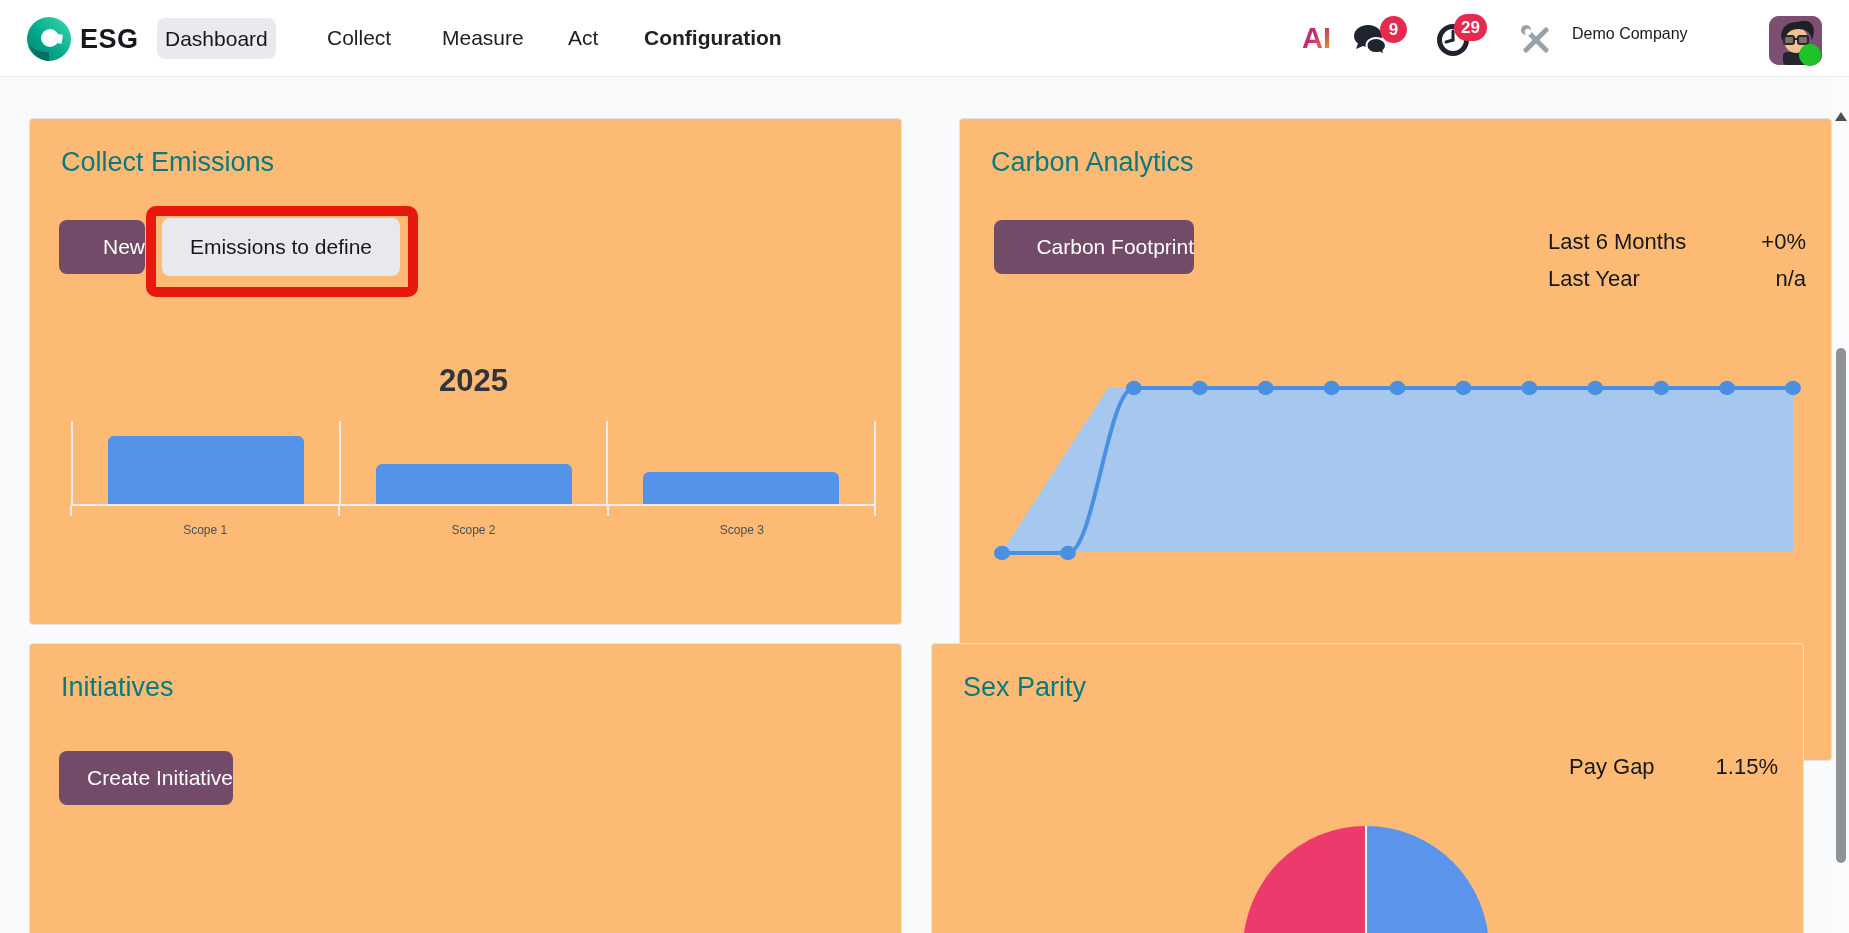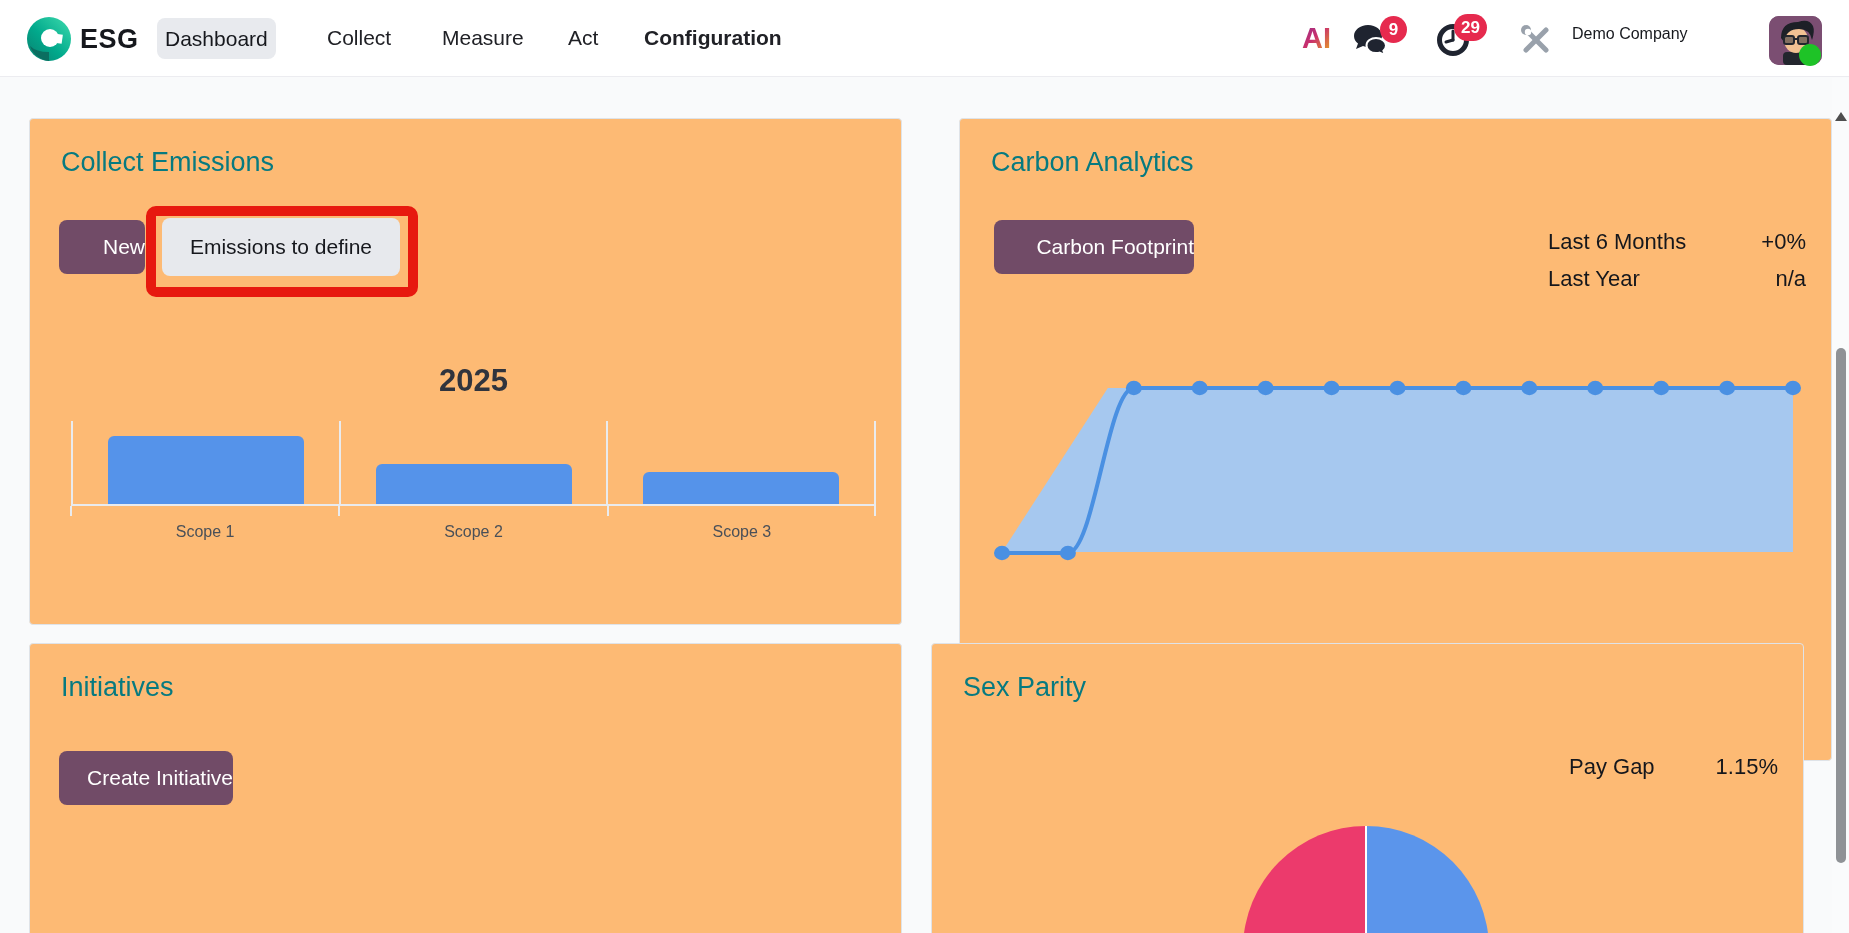--- a/index.html
+++ b/index.html
@@ -56,21 +56,21 @@
   
   .bar-chart-title { position:absolute; left:41px; top:244px; width:805px; text-align:center;
                      font-size:31px; font-weight:700; color:#30343d; }
   .bar-plot { position:absolute; left:41px; top:302px; width:805px; height:85px;
               display:flex; border-left:2px solid #e9ebee; border-bottom:2px solid #e9ebee; }
   .bar-col  { flex:1; position:relative; border-right:2px solid #e9ebee; }
   .bar      { position:absolute; bottom:0; left:50%; transform:translateX(-50%);
               width:196px; background:#5593ea; border-radius:6px 6px 0 0; }
   .axis-tick { position:absolute; top:387px; width:2px; height:10px; background:#e9ebee; }
   .bar-labels { position:absolute; left:41px; top:404px; width:805px; display:flex; }
-  .bar-labels span { flex:1; text-align:center; font-size:16px; color:#4a5058; }
+  .bar-labels span { flex:1; text-align:center; font-size:12px; color:#4a5058; }
 
   
   .kpi-block { position:absolute; left:588px; top:104px; width:258px; }
   .kpi-row   { display:flex; justify-content:space-between; align-items:center; height:37px;
                font-size:22px; color:#15171c; }
   .kpi-single { position:absolute; left:637px; top:104px; width:209px; }
 
   
   .area-svg { position:absolute; left:0; top:0; }
 

